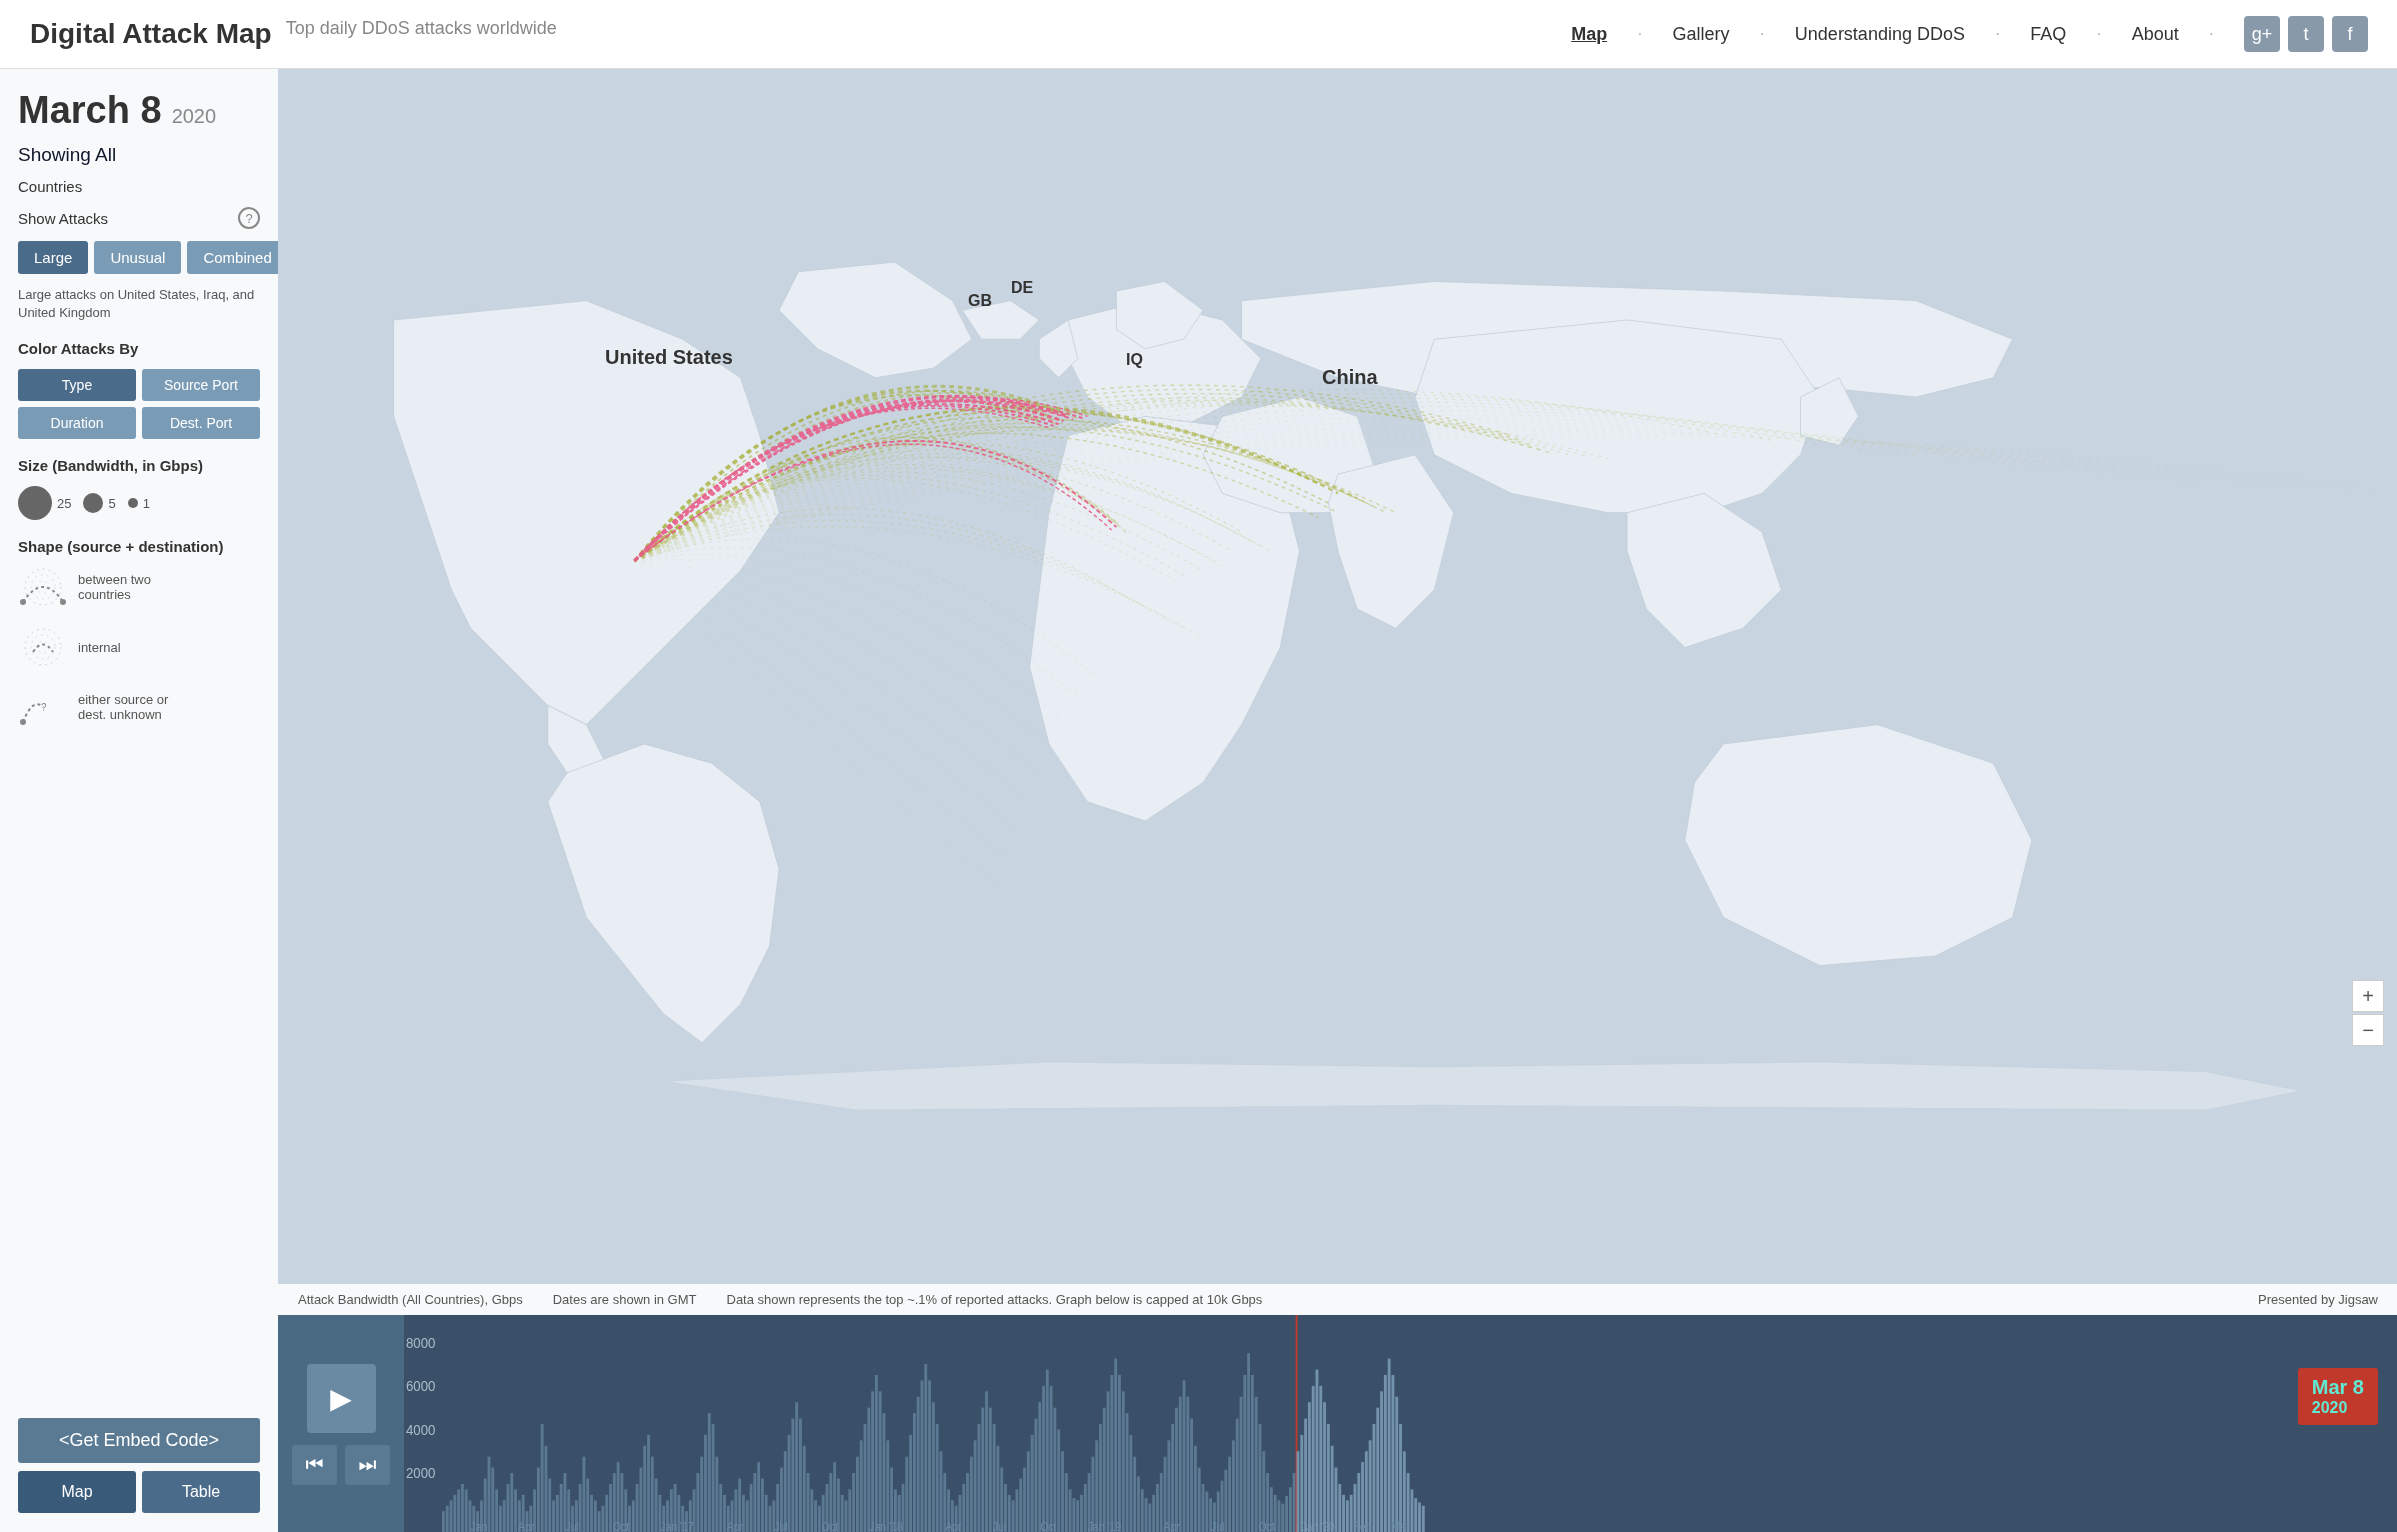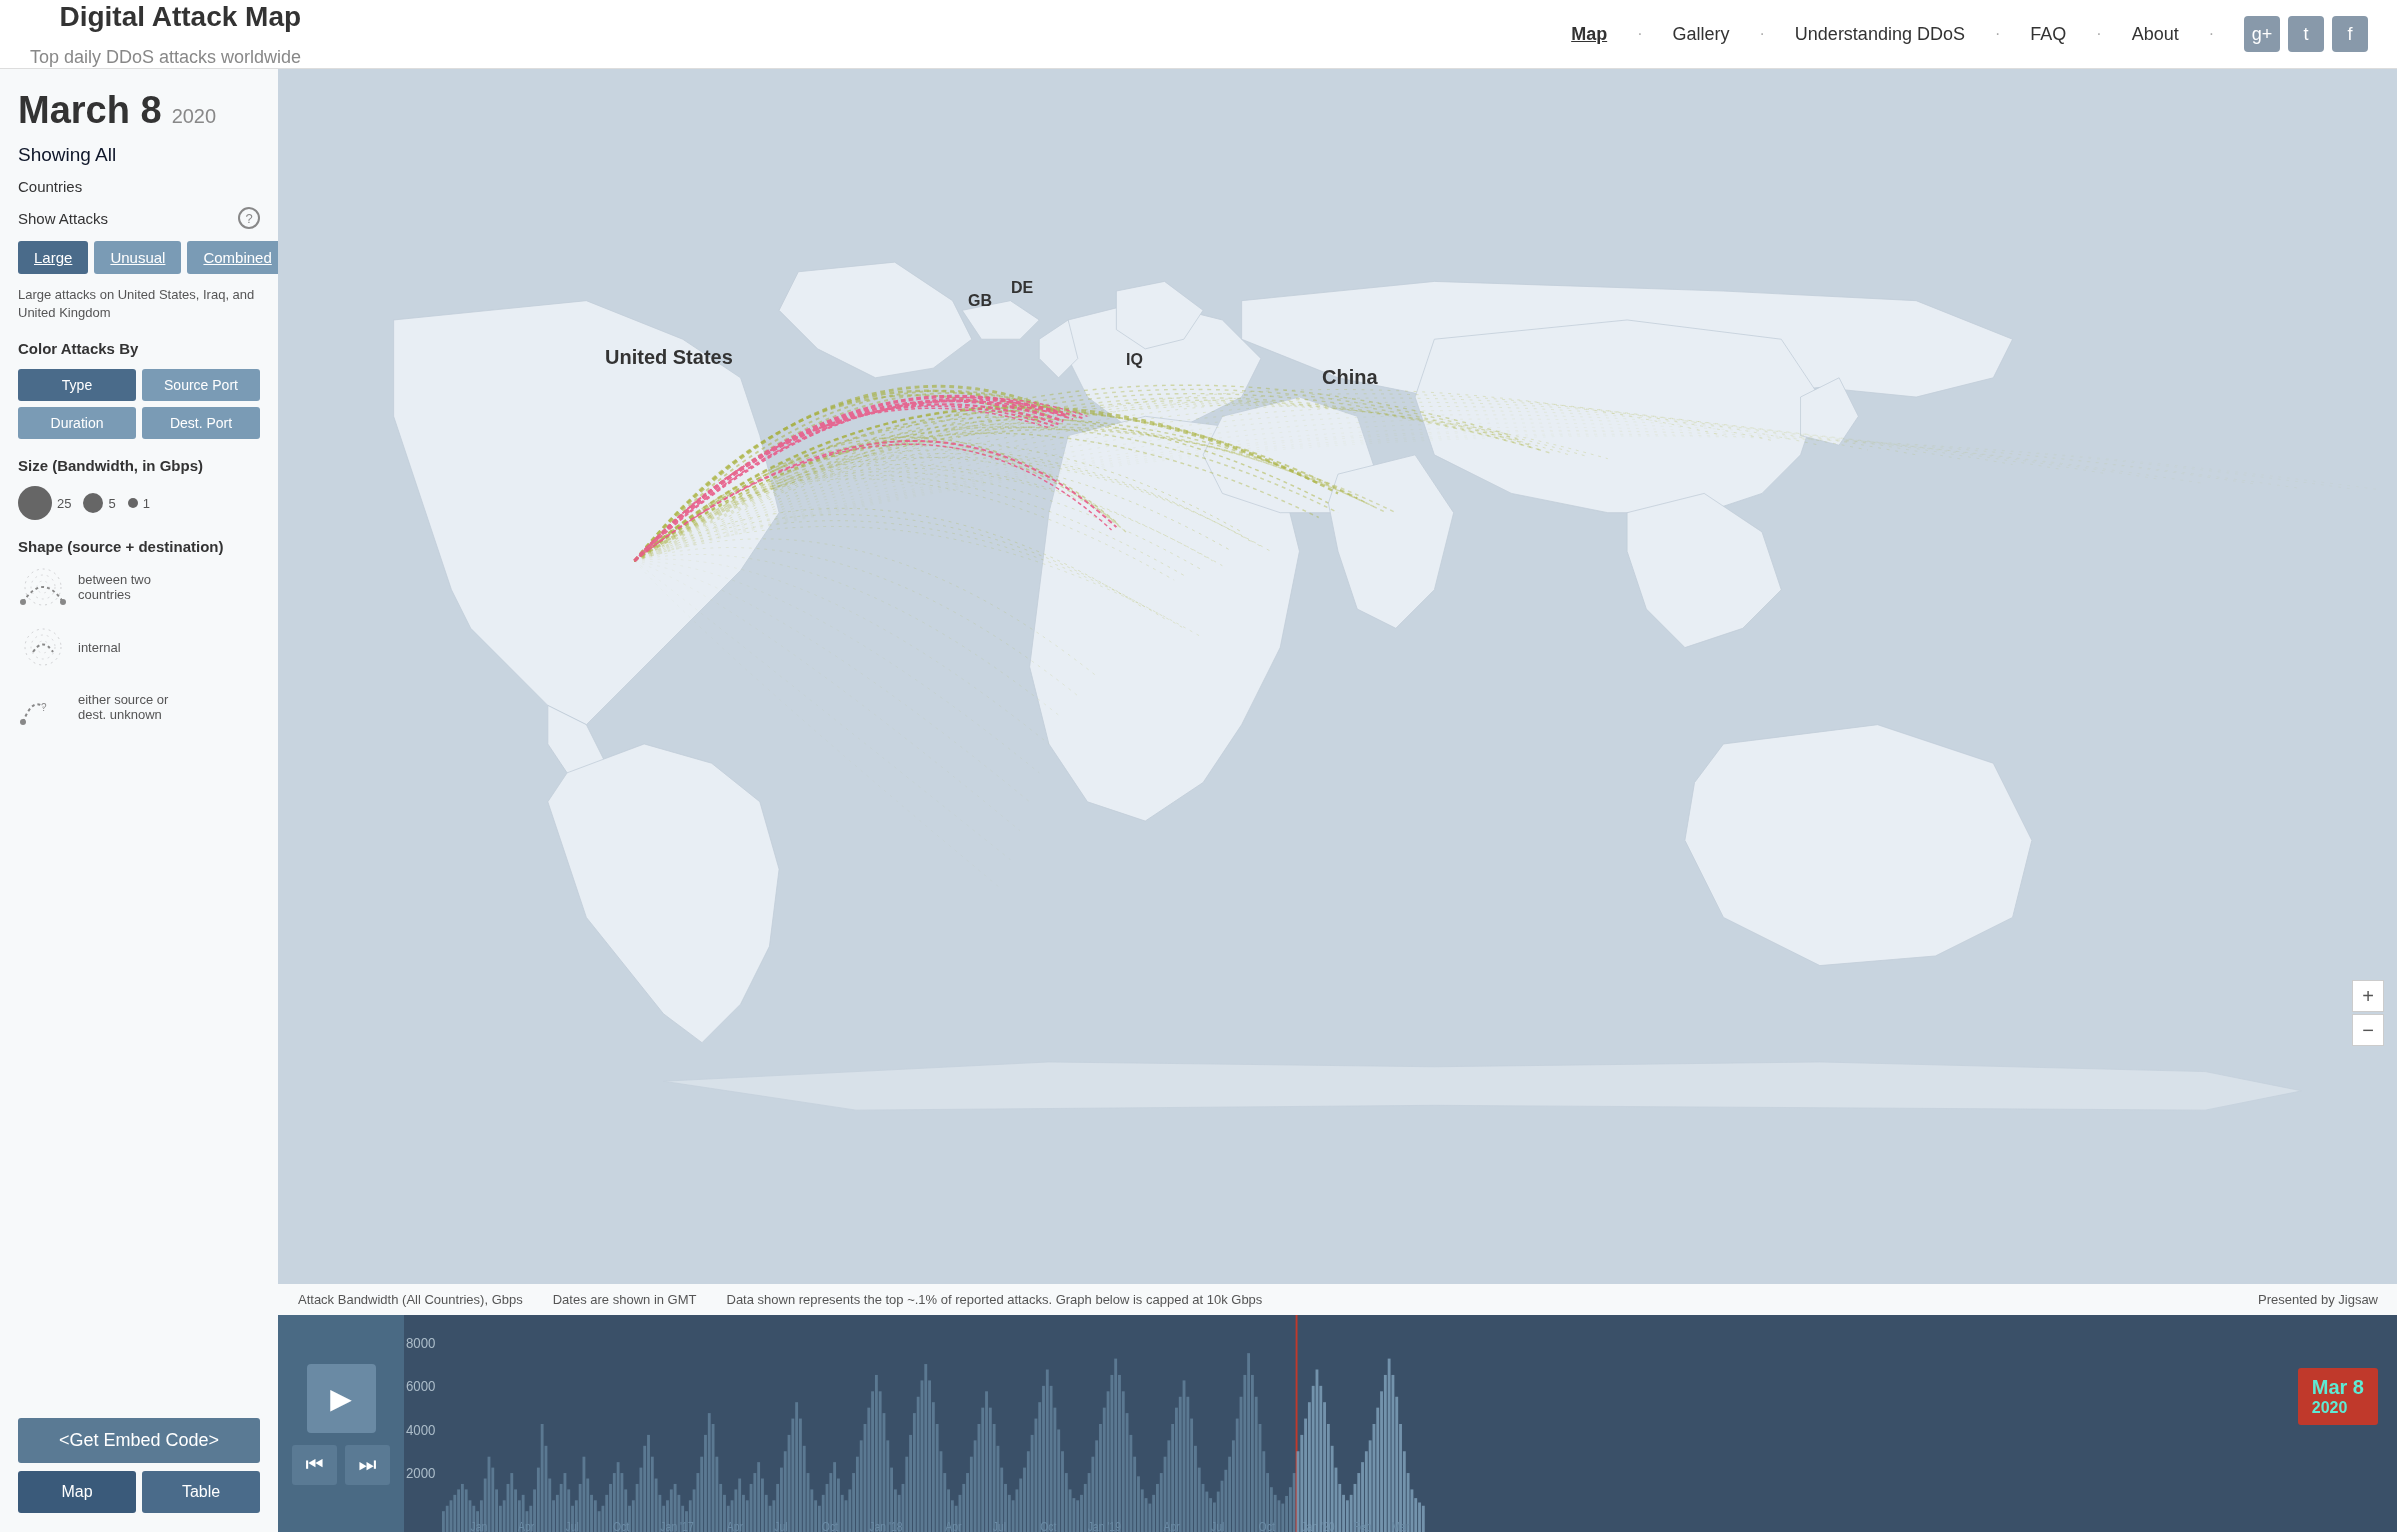--- a/index.html
+++ b/index.html
@@ -11,23 +11,22 @@
       height: 69px;
       display: flex;
       align-items: center;
       padding: 0 30px;
       border-bottom: 1px solid #ddd;
       position: relative;
       z-index: 10;
     }
     #header-logo {
       display: flex;
-      align-items: flex-end;
+      align-items: flex-start;
       gap: 14px;
-      flex-direction: column;
     }
     #header-logo-title {
       font-size: 28px;
       font-weight: bold;
       color: #333;
     }
     #header-logo-subtitle {
       font-size: 18px;
       color: #888;
     }
@@ -115,21 +114,20 @@
       display: flex;
       gap: 6px;
     }
     .attack-btn {
       padding: 8px 16px;
       font-size: 15px;
       cursor: pointer;
       border: none;
       border-radius: 3px;
       color: white;
-      text-decoration: underline;
     }
     .attack-btn.active { background: #4a6b8a; }
     .attack-btn.inactive { background: #7a9bb5; }
 
     #attack-description {
       font-size: 13px;
       color: #555;
       line-height: 1.4;
     }
 

